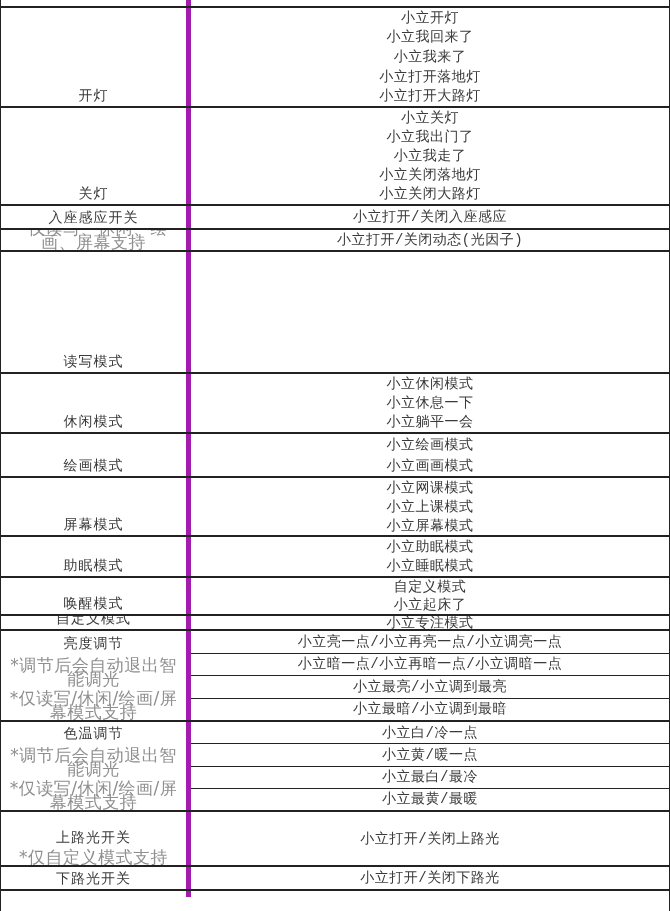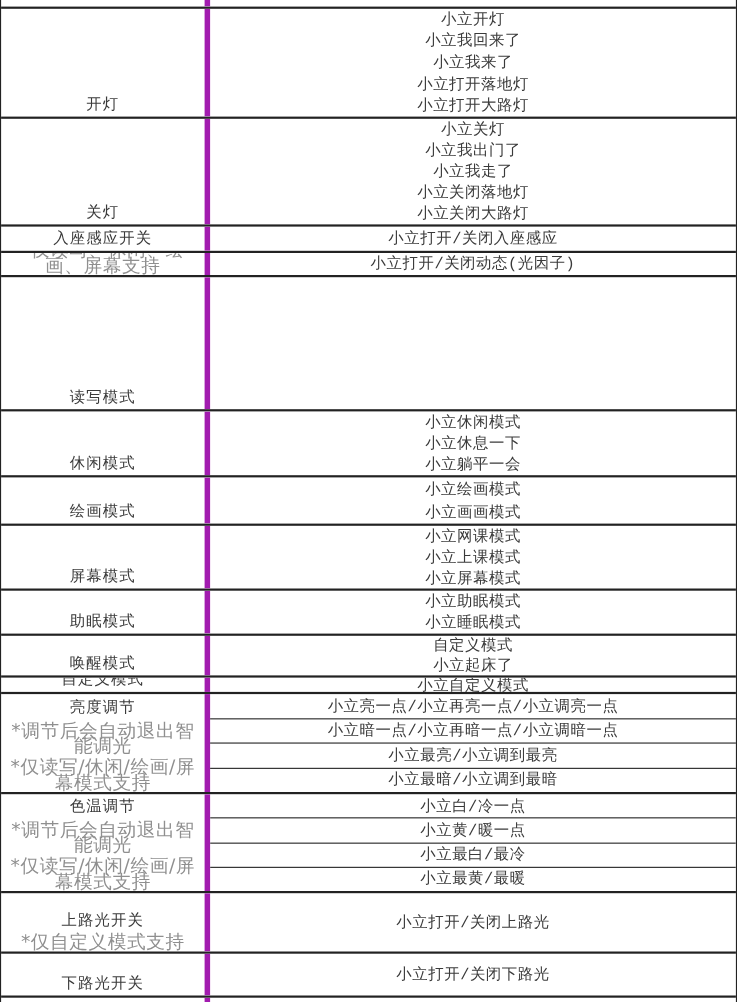--- a/index.html
+++ b/index.html
@@ -181,21 +181,21 @@
       <div class="cmd">自定义模式</div>
       <div class="cmd">小立起床了</div>
     </div>
   </div>
 
   <div class="row" style="height:15px">
     <div class="cell left">
       <div class="feature">自定义模式</div>
     </div>
     <div class="cell right">
-      <div class="cmd">小立自定义模式</div>
+      <div class="cmd">小立专注模式</div>
     </div>
   </div>
 
   <div class="row" style="height:91px">
     <div class="cell left">
       <div class="feature">亮度调节</div>
       <div class="note">*调节后会自动退出智能调光</div>
       <div class="note">*仅读写/休闲/绘画/屏幕模式支持</div>
     </div>
     <div class="cell right split">
@@ -223,21 +223,21 @@
   <div class="row" style="height:55px">
     <div class="cell left">
       <div class="feature">上路光开关</div>
       <div class="note" style="margin-top:3px">*仅自定义模式支持</div>
     </div>
     <div class="cell right">
       <div class="cmd">小立打开/关闭上路光</div>
     </div>
   </div>
 
-  <div class="row" style="height:40px">
+  <div class="row" style="height:24px">
     <div class="cell left">
       <div class="feature">下路光开关</div>
     </div>
     <div class="cell right">
       <div class="cmd">小立打开/关闭下路光</div>
     </div>
   </div>
 
   <div class="row sliver no-bottom" style="height:6px">
     <div class="cell left"></div>

